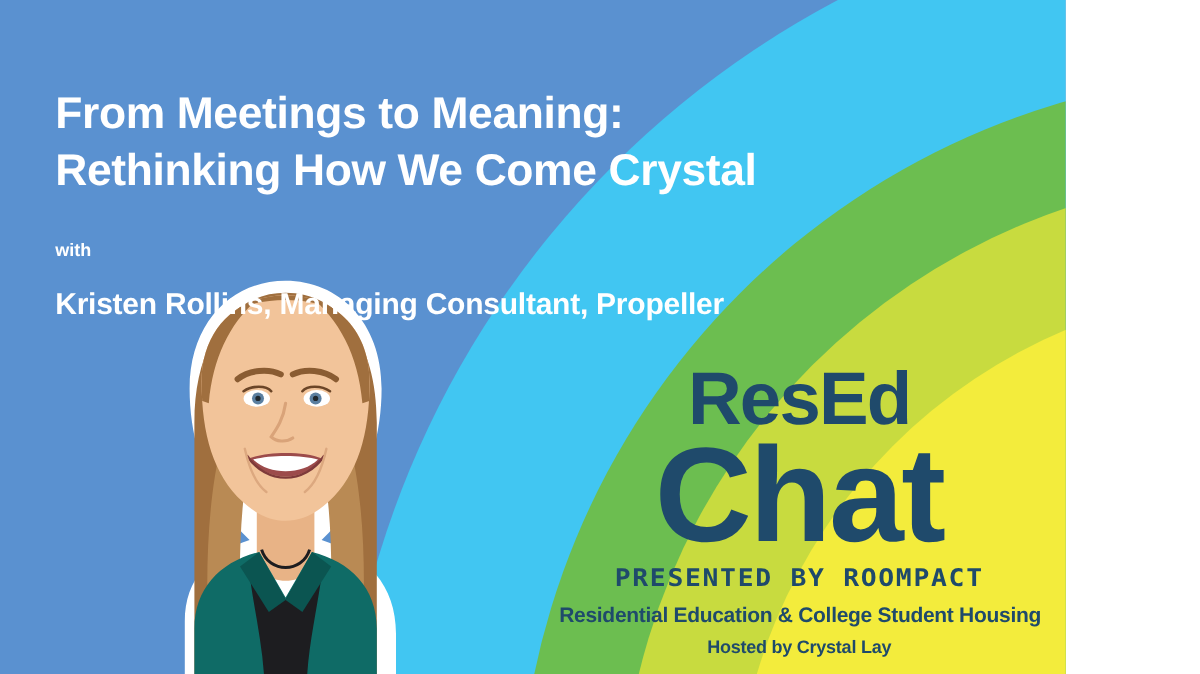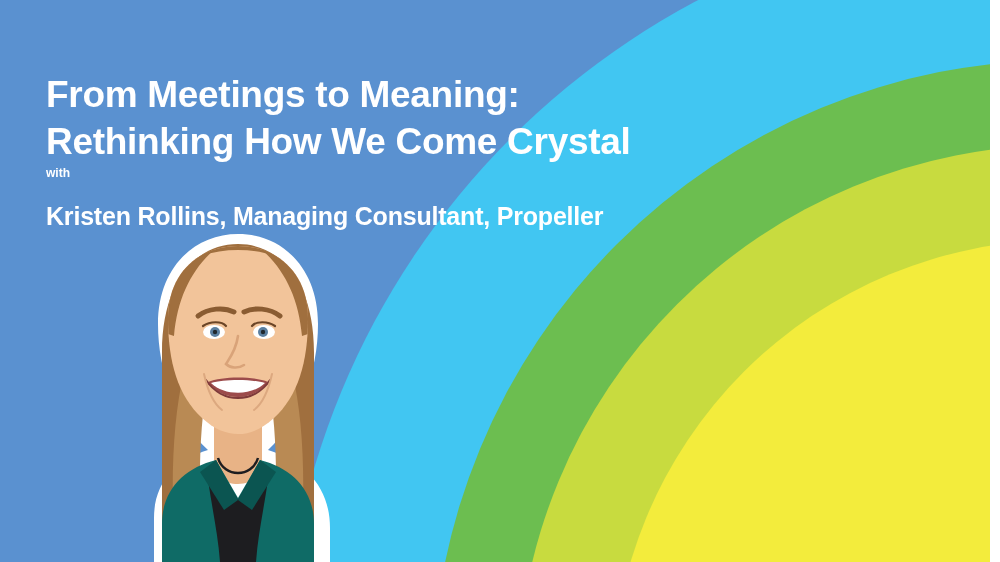--- a/index.html
+++ b/index.html
@@ -4,21 +4,21 @@
 <title>ResEd Chat Title Card</title>
 <style>
   * { margin:0; padding:0; box-sizing:border-box; }
   html, body {
     width:1000px; height:562px;
     overflow:hidden;
     font-family:"Liberation Sans", sans-serif;
   }
   #card {
     position:relative;
-    width:990px; height:562px;
+    width:888px; height:562px;
     background:#5a91d0;
     overflow:hidden;
   }
 
   
   .arc {
     position:absolute;
     border-radius:50%;
     pointer-events:none;
   }
@@ -54,22 +54,23 @@
   .title-line {
     color:#ffffff;
     font-size:37px;
     font-weight:bold;
     line-height:1.27;
     letter-spacing:-0.3px;
     white-space:nowrap;
   }
   #with-label {
     color:#ffffff;
-    font-size:12px;
-    font-weight:bold;
+    font-size:15px;
+    font-weight:bold;
+    margin-top:34px;
     line-height:1.2;
   }
   #speaker-line {
     color:#ffffff;
     font-size:25px;
     font-weight:bold;
     margin-top:22px;
     letter-spacing:-0.2px;
     white-space:nowrap;
   }
@@ -212,14 +213,21 @@
       <path d="M180 104 C178 118 172 126 168 132 C172 136 180 137 186 133" stroke="#d9a379" stroke-width="2.6" fill="none" stroke-linecap="round"></path>
 
       <path d="M150 150 C164 170 196 170 210 150 C196 144 164 144 150 150 Z" fill="#9c4b4b"></path>
       <path d="M153 151 C166 164 194 164 207 151 C194 147 166 147 153 151 Z" fill="#ffffff"></path>
       <path d="M148 148 C164 172 196 172 212 148" stroke="#7e3a3a" stroke-width="2" fill="none" stroke-linecap="round"></path>
       <path d="M146 142 C150 160 156 172 164 178" stroke="#dca87f" stroke-width="2" fill="none" stroke-linecap="round"></path>
       <path d="M214 142 C210 160 204 172 196 178" stroke="#dca87f" stroke-width="2" fill="none" stroke-linecap="round"></path>
     </svg>
   </div>
 
+  <div id="logo">
+    <div id="logo-resed">ResEd</div>
+    <div id="logo-chat">Chat</div>
+    <div id="logo-presented">PRESENTED BY ROOMPACT</div>
+    <div id="logo-tagline">Residential Education &amp; College Student Housing</div>
+    <div id="logo-host">Hosted by Crystal Lay</div>
+  </div>
 
 </div>
 
 </body></html>

